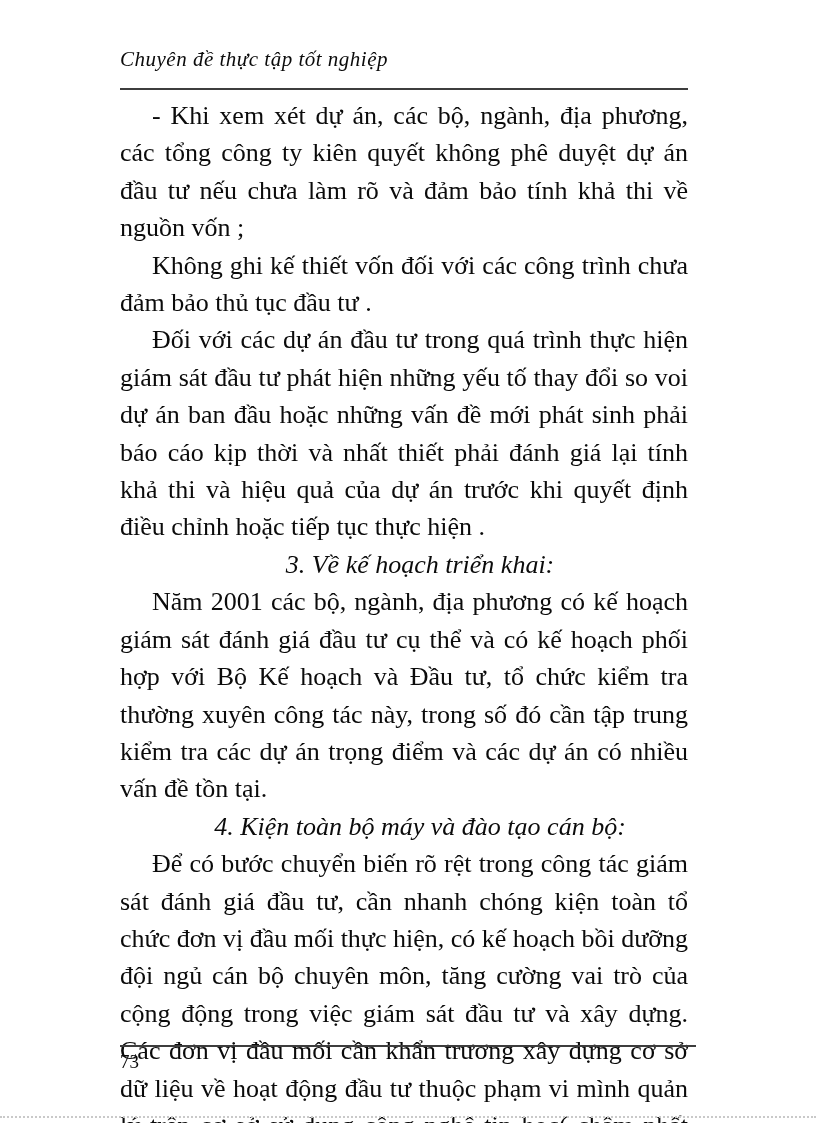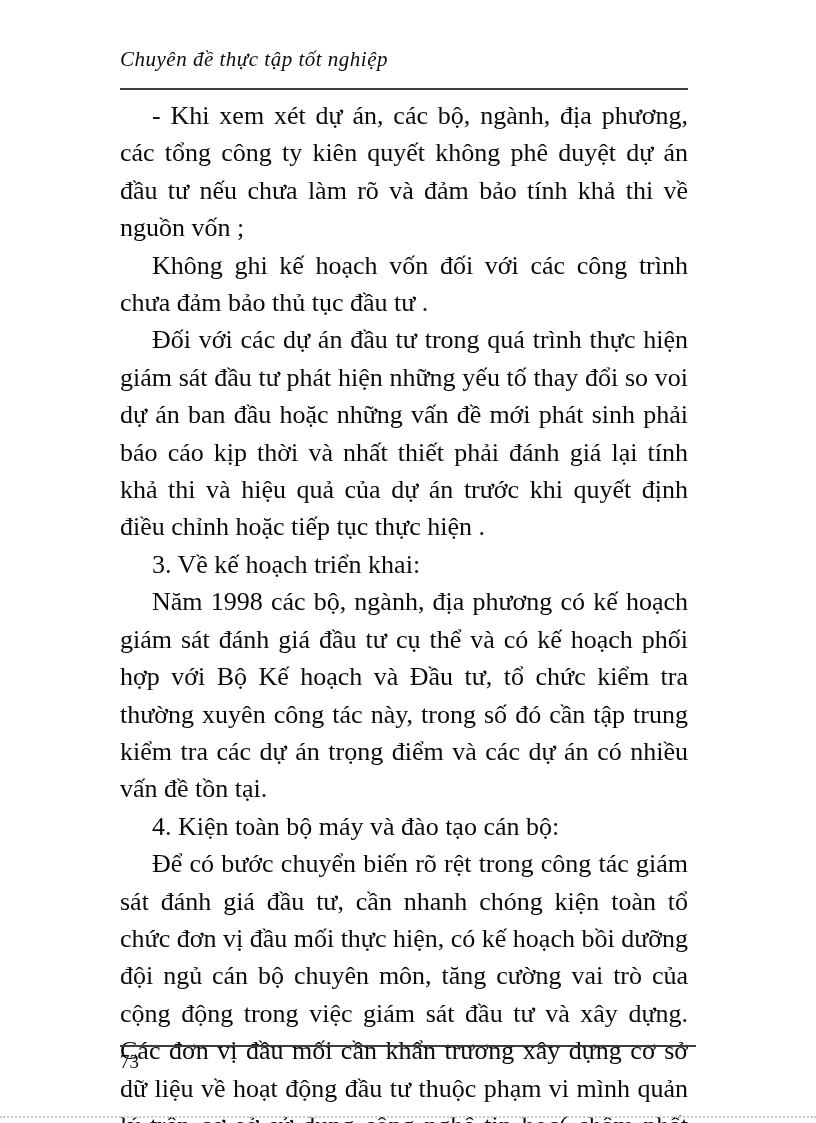--- a/index.html
+++ b/index.html
@@ -41,21 +41,22 @@
     line-height: 37.4px;
     text-align: justify;
     text-justify: inter-word;
   }
   .content p {
     margin: 0;
     padding: 0;
     text-indent: 32px;
   }
   .content p.heading {
-    text-align: left;
+    font-style: italic;
+    text-align: center;
   }
   
   .footer {
     position: absolute;
     left: 120px;
     top: 1045px;
     width: 576px;
     border-top: 2px solid #3d3d3d;
     text-align: left;
   }
@@ -79,24 +80,24 @@
 <body>
 
 <div class="page">
 
   <div class="header">
     <span class="header-title">Chuyên đề thực tập tốt nghiệp</span>
   </div>
 
   <div class="content">
     <p class="body">- Khi xem xét dự án, các bộ, ngành, địa phương, các tổng công ty kiên quyết không phê duyệt dự án đầu tư nếu chưa làm rõ và đảm bảo tính khả thi về nguồn vốn ;</p>
-    <p class="body">Không ghi kế hoạch vốn đối với các công trình chưa đảm bảo thủ tục đầu tư .</p>
+    <p class="body">Không ghi kế thiết vốn đối với các công trình chưa đảm bảo thủ tục đầu tư .</p>
     <p class="body">Đối với các dự án đầu tư trong quá trình thực hiện giám sát đầu tư phát hiện những yếu tố thay đổi so voi dự án ban đầu hoặc những vấn đề mới phát sinh phải báo cáo kịp thời và nhất thiết phải đánh giá lại tính khả thi và hiệu quả của dự án trước khi quyết định điều chỉnh hoặc tiếp tục thực hiện .</p>
     <p class="heading">3. Về kế hoạch triển khai:</p>
-    <p class="body">Năm 1998 các bộ, ngành, địa phương có kế hoạch giám sát đánh giá đầu tư cụ thể và có kế hoạch phối hợp với Bộ Kế hoạch và Đầu tư, tổ chức kiểm tra thường xuyên công tác này, trong số đó cần tập trung kiểm tra các dự án trọng điểm và các dự án có nhiều vấn đề tồn tại.</p>
+    <p class="body">Năm 2001 các bộ, ngành, địa phương có kế hoạch giám sát đánh giá đầu tư cụ thể và có kế hoạch phối hợp với Bộ Kế hoạch và Đầu tư, tổ chức kiểm tra thường xuyên công tác này, trong số đó cần tập trung kiểm tra các dự án trọng điểm và các dự án có nhiều vấn đề tồn tại.</p>
     <p class="heading">4. Kiện toàn bộ máy và đào tạo cán bộ:</p>
     <p class="body">Để có bước chuyển biến rõ rệt trong công tác giám sát đánh giá đầu tư, cần nhanh chóng kiện toàn tổ chức đơn vị đầu mối thực hiện, có kế hoạch bồi dưỡng đội ngủ cán bộ chuyên môn, tăng cường vai trò của cộng động trong việc giám sát đầu tư và xây dựng. Các đơn vị đầu mối cần khẩn trương xây dựng cơ sở dữ liệu về hoạt động đầu tư thuộc phạm vi mình quản lý trên cơ sở sử dụng công nghệ tin học( chậm nhất hoàn thành vào Quý II/2004) .Các bộ, ngành và địa phương chỉ đạo việc tổ chức, bố trí cán bộ, đầu tư cơ sở vật chất kỹ thuật cho các đơn vị đầu mối để trở thành trung tâm giám sát đánh giá đầu tư có khả năng cung cấp dữ liệu, phân tích, đánh giá thường xuyên về tình hình đầu tư trong phạm vi quản lý của mình, đảm bảo kinh phí cho hoạt động của các đơn vị này.</p>
   </div>
 
   <div class="footer">
     <span class="page-number">73</span>
   </div>
 
   <div class="page-edge-dots"></div>
 

